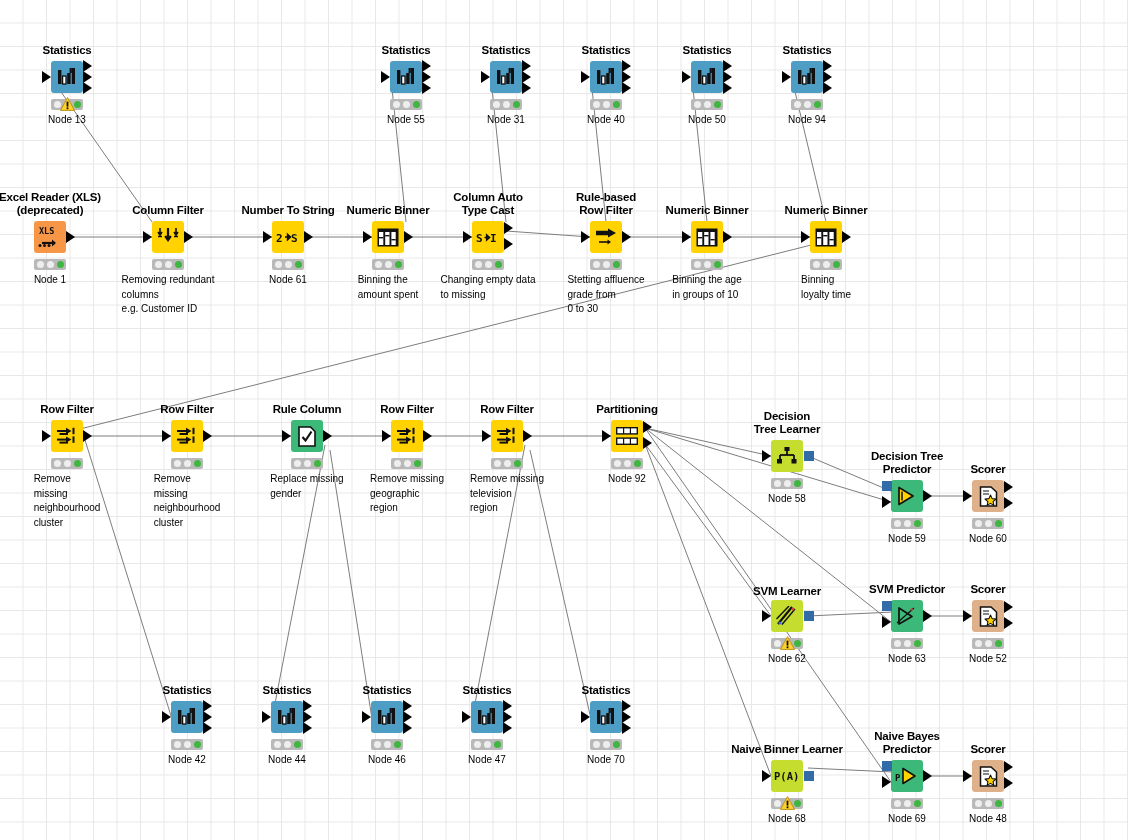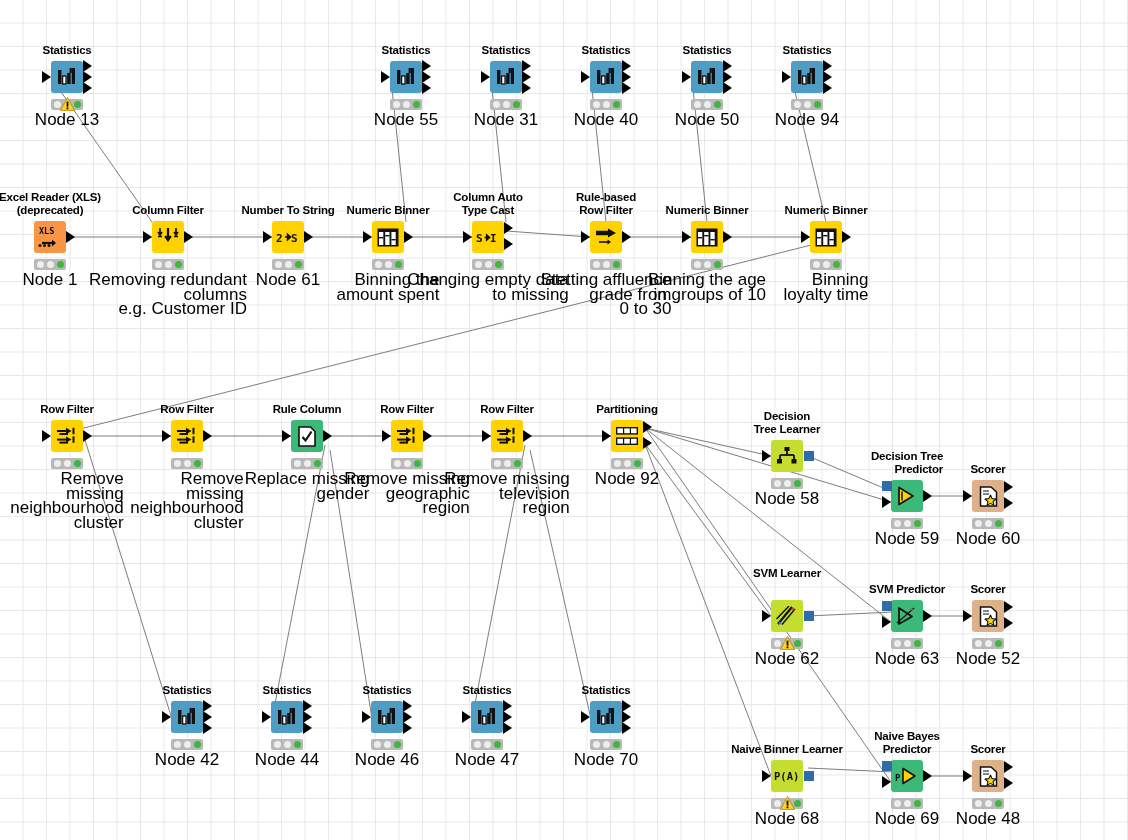--- a/index.html
+++ b/index.html
@@ -86,22 +86,22 @@
     width: 15px;
     height: 14px;
   }
   
   .node-label {
     position: absolute;
     left: 50%;
     transform: translateX(-50%);
     top: 36px;
     white-space: pre;
-    text-align: right;
-    font-size: 17px;
+    text-align: left;
+    font-size: 10px;
     color: #000;
     line-height: 14.5px;
   }
   
   .port {
     position: absolute;
     width: 0; height: 0;
   }
   .port.tri {
     border-top: 6px solid transparent;
@@ -631,21 +631,21 @@
         <div class="port tri" style="left: -25px; top: -6px;"></div>
         <div class="port sq" style="left: 17px; top: -5px;"></div>
         <div class="status">
           <span class="led"></span>
           <span class="led"></span>
           <span class="led green"></span>
         </div>
         <div class="node-label">Node 58</div>
       </div>
       <div class="node" style="left: 907px; top: 496px;">
-        <div class="node-title" style="bottom: 20px; text-align: right;">Decision Tree
+        <div class="node-title" style="bottom: 20px;">Decision Tree
 Predictor</div>
         <div class="node-box" style="background: rgb(60, 184, 120);">
           <svg width="22" height="20" viewBox="0 0 22 20">
             <path d="M3 1.5 L3 18.5 L17 10 Z" fill="#ffd200" stroke="#111" stroke-width="1.7" stroke-linejoin="round"></path>
             <path d="M6 5.5 L6 14.5" stroke="#111" stroke-width="1.5"></path>
           </svg>
         </div>
         <div class="port sq" style="left: -25px; top: -15px;"></div>
         <div class="port tri" style="left: -25px; top: 0px;"></div>
         <div class="port tri" style="left: 16px; top: -6px;"></div>
@@ -669,21 +669,21 @@
         <div class="port tri" style="left: 16px; top: -15px;"></div>
         <div class="port tri" style="left: 16px; top: 1px;"></div>
         <div class="status">
           <span class="led"></span>
           <span class="led"></span>
           <span class="led green"></span>
         </div>
         <div class="node-label">Node 60</div>
       </div>
       <div class="node" style="left: 787px; top: 616px;">
-        <div class="node-title" style="bottom: 36px;">SVM Learner</div>
+        <div class="node-title" style="bottom: 18px;">SVM Learner</div>
         <div class="node-box" style="background: rgb(196, 221, 46);">
           <svg width="22" height="20" viewBox="0 0 22 20">
             <path d="M2 18 L16 1" stroke="#111" stroke-width="2.2"></path>
             <path d="M6 18.5 L19 3" stroke="#111" stroke-width="1.4"></path>
             <path d="M0.5 13 L13 0" stroke="#111" stroke-width="1.4"></path>
             <circle cx="17" cy="3" r="1.5" fill="#e03b3b"></circle>
             <circle cx="4" cy="17" r="1.5" fill="#3b6ee0"></circle>
           </svg>
         </div>
         <div class="port tri" style="left: -25px; top: -6px;"></div>

